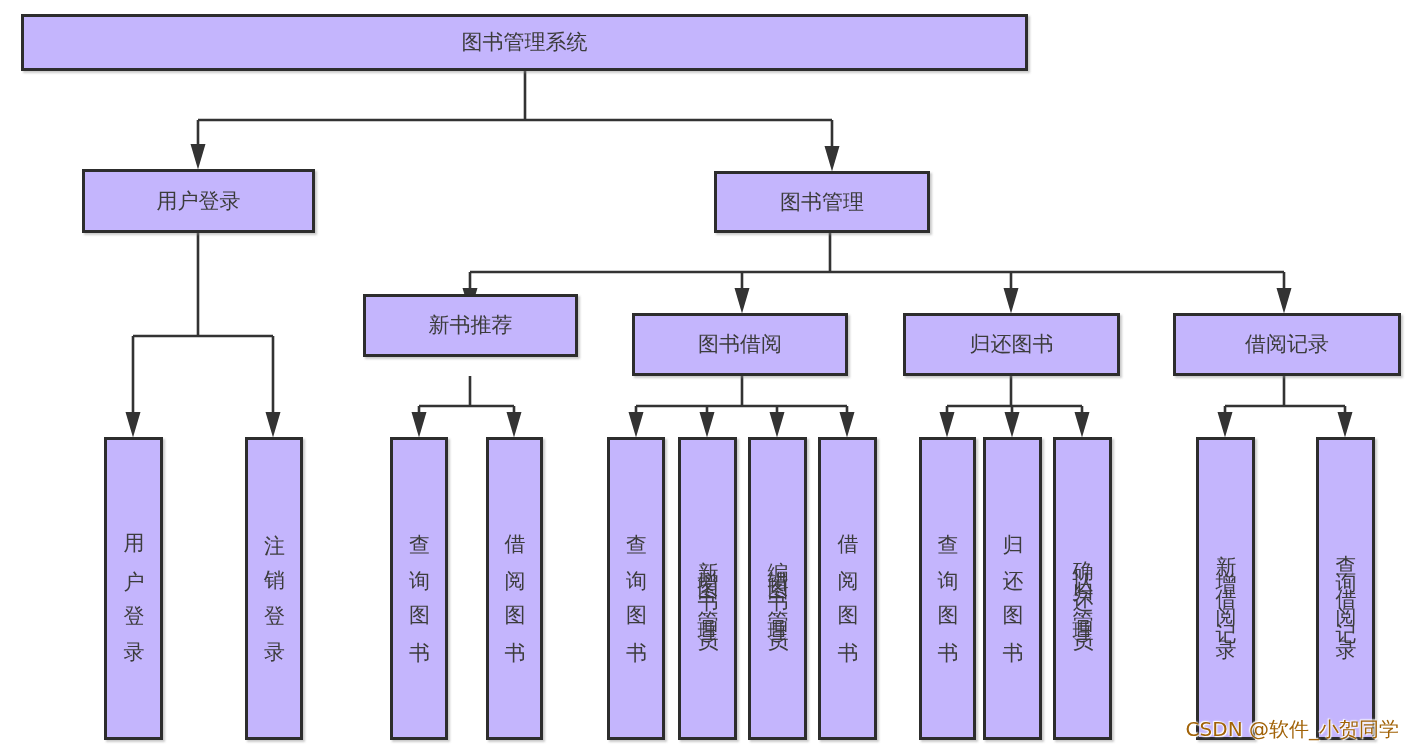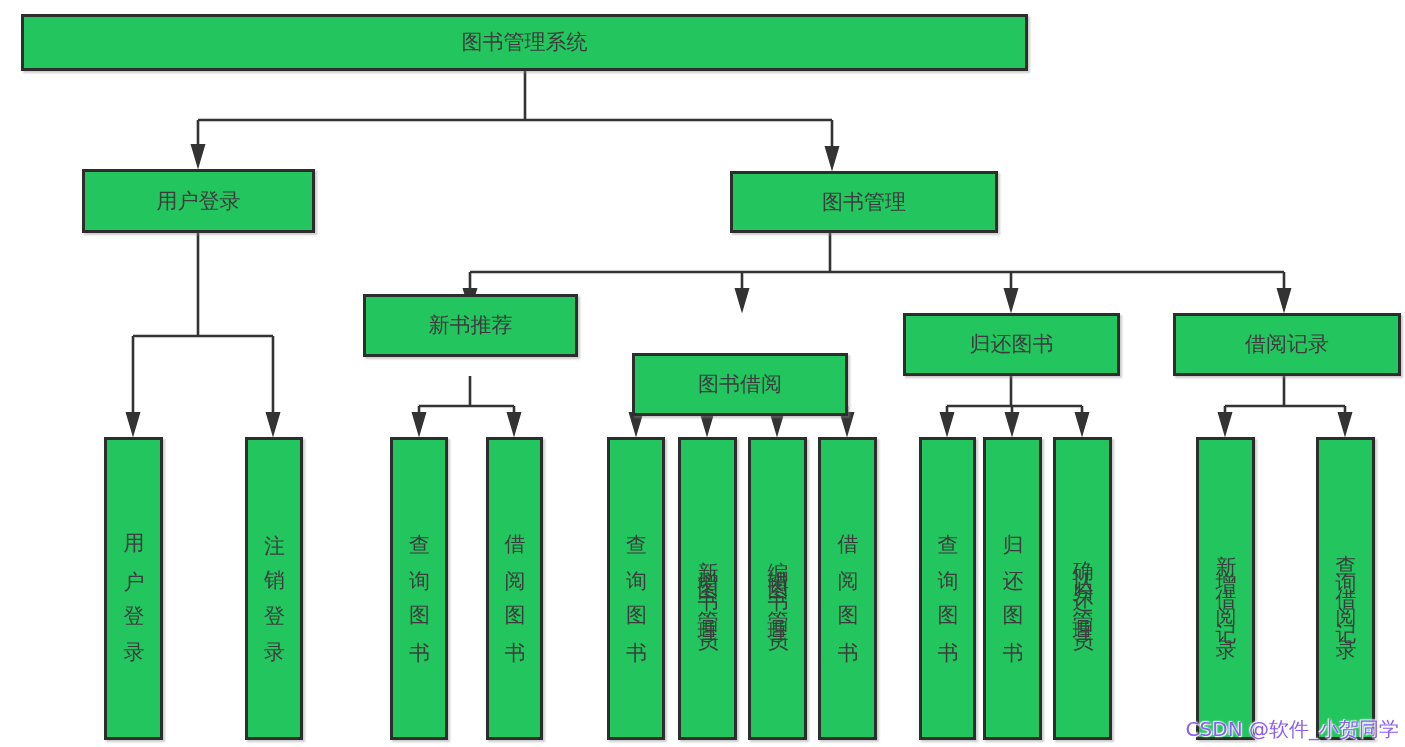--- a/index.html
+++ b/index.html
@@ -8,21 +8,21 @@
     width:1405px;height:747px;
     background:#ffffff;
     overflow:hidden;
     font-family:"DejaVu Sans","Liberation Sans",sans-serif;
   }
   #lines{position:absolute;left:0;top:0;width:1405px;height:747px;}
   .node{
     position:absolute;
     box-sizing:border-box;
     border:3px solid #2d2d2d;
-    background:#22c55e;
+    background:#c4b5fd;
     box-shadow:2px 2px 2px rgba(140,140,140,0.45);
     display:flex;align-items:center;justify-content:center;
   }
   .hlabel{
     font-size:21px;color:#3c3c3c;line-height:1;
     white-space:nowrap;
   }
   .leaf .vlabel{
     writing-mode:vertical-rl;
     text-orientation:mixed;
@@ -30,21 +30,21 @@
     line-height:1.0;
     white-space:nowrap;
   }
   .v4{letter-spacing:36px;}
   .v6{letter-spacing:17px;}
   .v9{letter-spacing:10px;}
   #watermark{
     position:absolute;
     right:6px;bottom:4px;
     font-size:20px;
-    color:#8b5cf6;
+    color:#a16207;
     text-shadow:1px 1px 1px #ffffff, -1px -1px 1px #ffffff, 0 0 3px #ffffff;
     z-index:10;
     white-space:nowrap;
   }
 </style>
 </head>
 <body>
 
 <div id="canvas">
 
@@ -88,28 +88,28 @@
     </g>
   </svg>
 
   <div class="node" style="left:21px;top:14px;width:1007px;height:57px;">
     <span class="hlabel">图书管理系统</span>
   </div>
 
   <div class="node" style="left:82px;top:169px;width:233px;height:64px;">
     <span class="hlabel">用户登录</span>
   </div>
-  <div class="node" style="left:730px;top:171px;width:268px;height:62px;">
+  <div class="node" style="left:714px;top:171px;width:216px;height:62px;">
     <span class="hlabel">图书管理</span>
   </div>
 
   <div class="node" style="left:363px;top:294px;width:215px;height:63px;">
     <span class="hlabel">新书推荐</span>
   </div>
-  <div class="node" style="left:632px;top:313px;width:216px;height:63px;margin-top:40px;">
+  <div class="node" style="left:632px;top:313px;width:216px;height:63px;">
     <span class="hlabel">图书借阅</span>
   </div>
   <div class="node" style="left:903px;top:313px;width:217px;height:63px;">
     <span class="hlabel">归还图书</span>
   </div>
   <div class="node" style="left:1173px;top:313px;width:228px;height:63px;">
     <span class="hlabel">借阅记录</span>
   </div>
 
   <div class="node leaf" style="left:104px;top:437px;width:59px;height:303px;">

